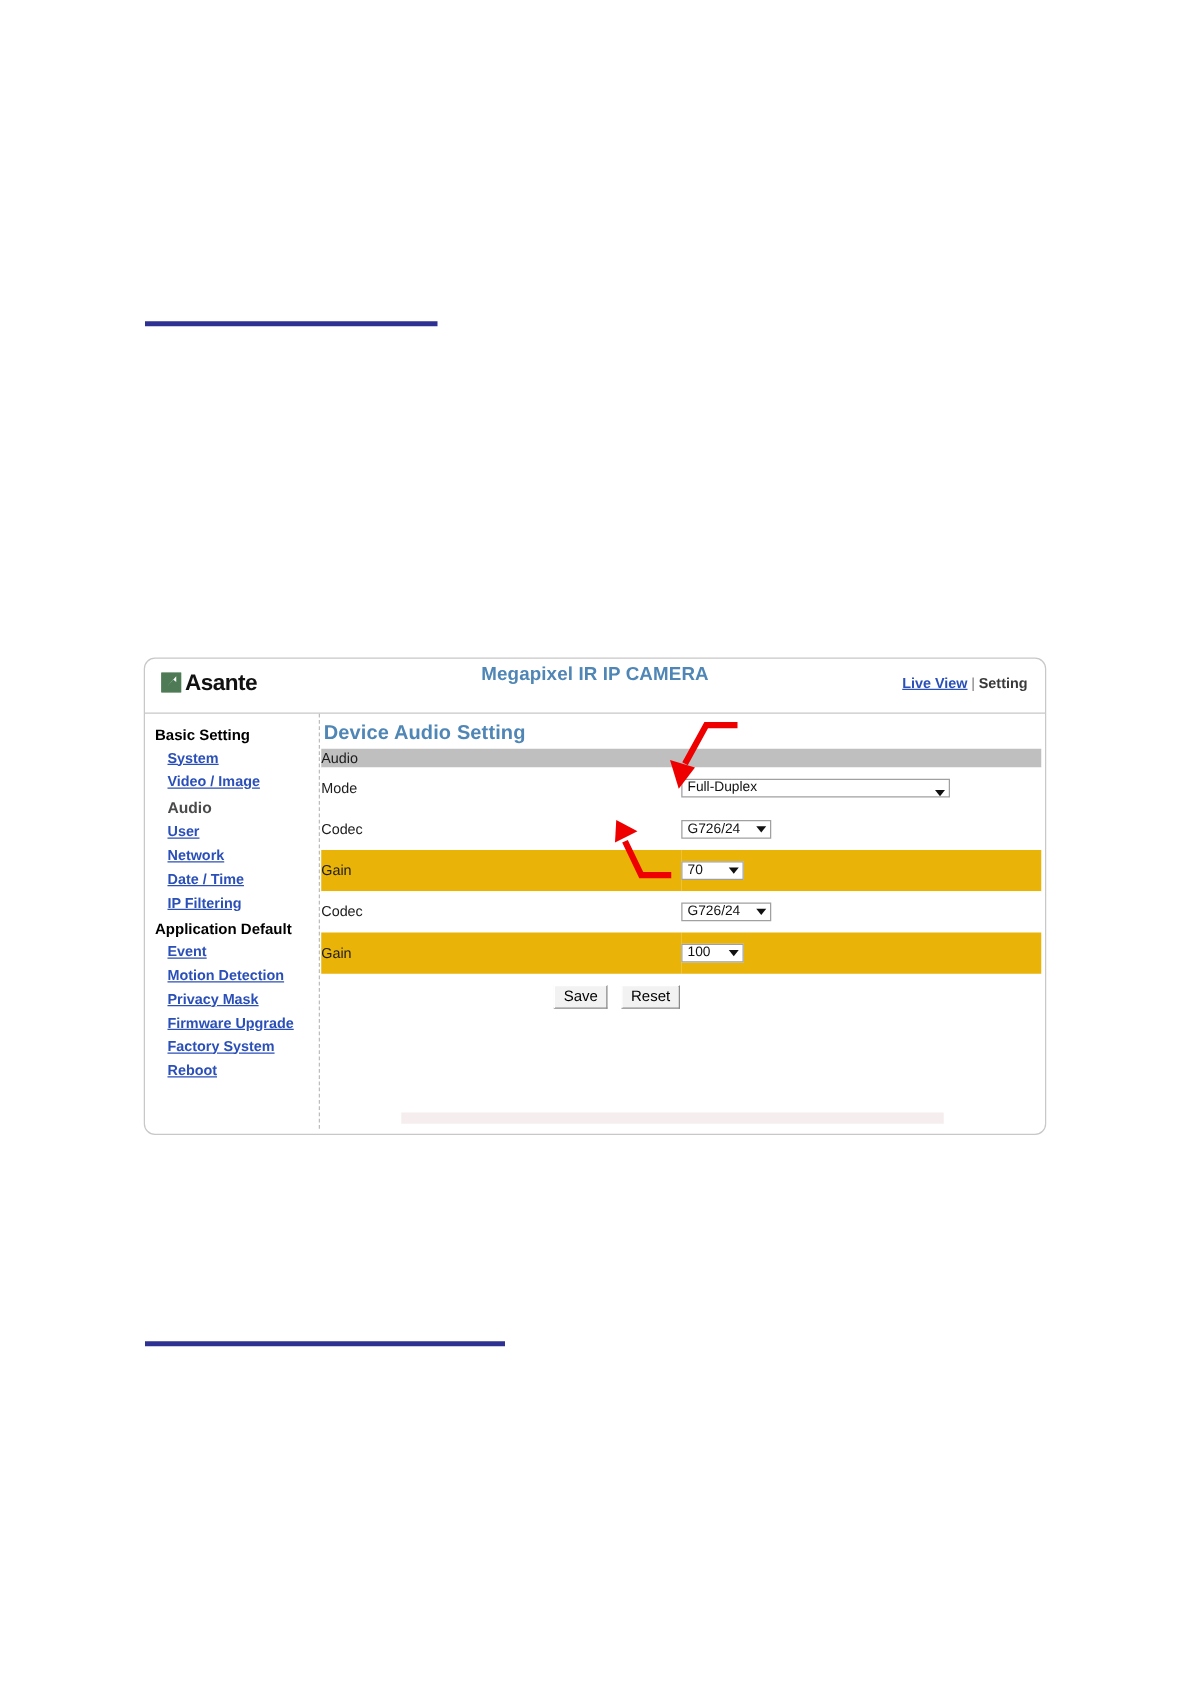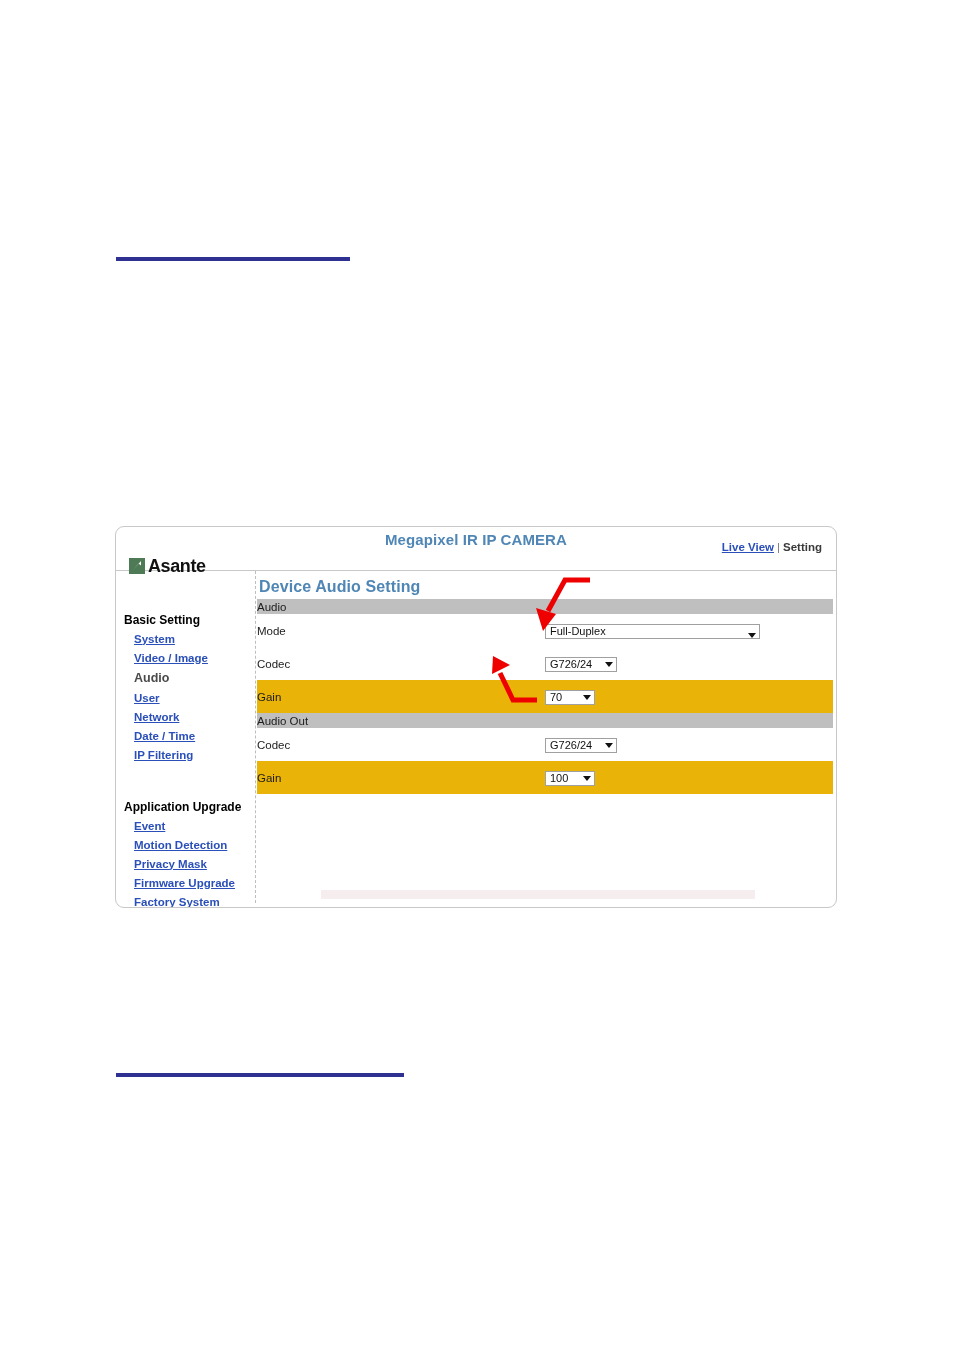--- a/index.html
+++ b/index.html
@@ -46,21 +46,20 @@
     border-bottom: 1px solid #c8c8c8;
     box-sizing: border-box;
   }
   #logo-block {
     position: absolute;
     left: 13px;
     top: 11px;
     display: flex;
     align-items: flex-start;
     gap: 3px;
-    margin-top: 20px;
   }
   #logo-mark {
     width: 16px;
     height: 16px;
     background: #4e7a56;
     position: relative;
     display: block;
     flex: none;
   }
   #logo-mark svg { display: block; }
@@ -122,21 +121,20 @@
     top: 0;
     width: 0;
     height: 332px;
     border-left: 1px dashed #bdbdbd;
   }
   .nav-group {
     font-size: 12px;
     font-weight: bold;
     color: #000000;
     padding: 4px 0 2px 8px;
-    margin-top: 32px;
   }
   .nav-item {
     font-size: 11.5px;
     font-weight: bold;
     padding: 3.5px 0 3.5px 18px;
     color: #2a4fb8;
     text-decoration: underline;
     cursor: pointer;
     white-space: nowrap;
   }
@@ -288,21 +286,21 @@
 
       <div class="nav-group">Basic Setting</div>
       <div class="nav-item">System</div>
       <div class="nav-item">Video / Image</div>
       <div class="nav-item active">Audio</div>
       <div class="nav-item">User</div>
       <div class="nav-item">Network</div>
       <div class="nav-item">Date / Time</div>
       <div class="nav-item">IP Filtering</div>
 
-      <div class="nav-group">Application Upgrade</div>
+      <div class="nav-group">Application Default</div>
       <div class="nav-item">Event</div>
       <div class="nav-item">Motion Detection</div>
       <div class="nav-item">Privacy Mask</div>
       <div class="nav-item">Firmware Upgrade</div>
       <div class="nav-item">Factory System</div>
       <div class="nav-item">Reboot</div>
     </div>
 
     <div id="sidebar-divider"></div>
 
@@ -338,23 +336,20 @@
           <tr class="field-row stripe">
             <td class="label-cell">Gain</td>
             <td class="control-cell">
               <span class="sel gain">
                 <span>70</span>
                 <span class="caret"></span>
               </span>
             </td>
           </tr>
 
-          <tr class="section-row">
-            <td colspan="2">Audio Out</td>
-          </tr>
           <tr class="field-row plain">
             <td class="label-cell">Codec</td>
             <td class="control-cell">
               <span class="sel codec">
                 <span>G726/24</span>
                 <span class="caret"></span>
               </span>
             </td>
           </tr>
           <tr class="field-row stripe">
@@ -363,20 +358,24 @@
               <span class="sel gain">
                 <span>100</span>
                 <span class="caret"></span>
               </span>
             </td>
           </tr>
 
         </tbody>
       </table>
 
+      <div id="button-row">
+        <button class="btn">Save</button>
+        <button class="btn">Reset</button>
+      </div>
 
     </div>
   </div>
 
   <div id="footer-strip"></div>
 </div>
 
 <svg id="annotations" viewBox="0 0 954 1350" width="954" height="1350">
 
   <g>

